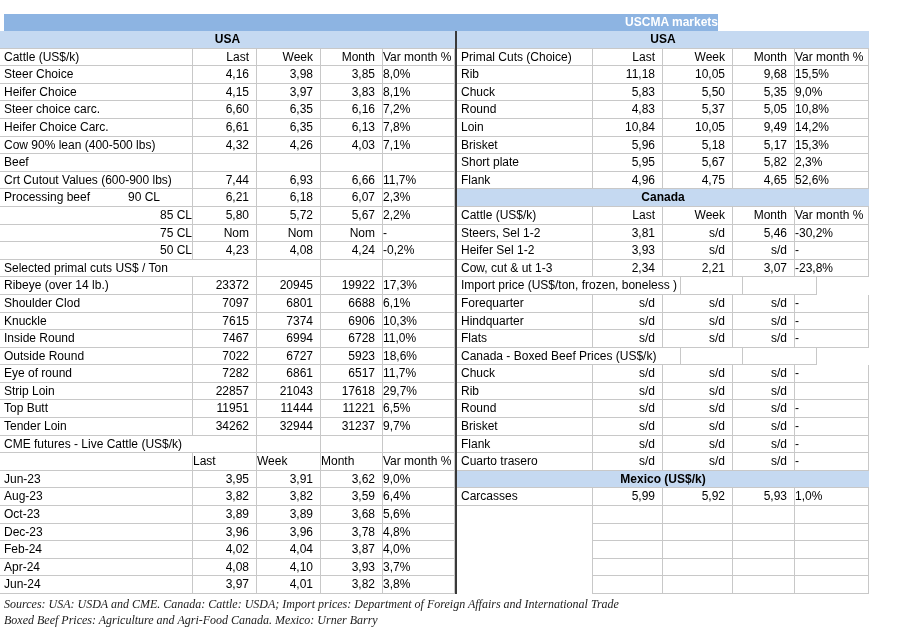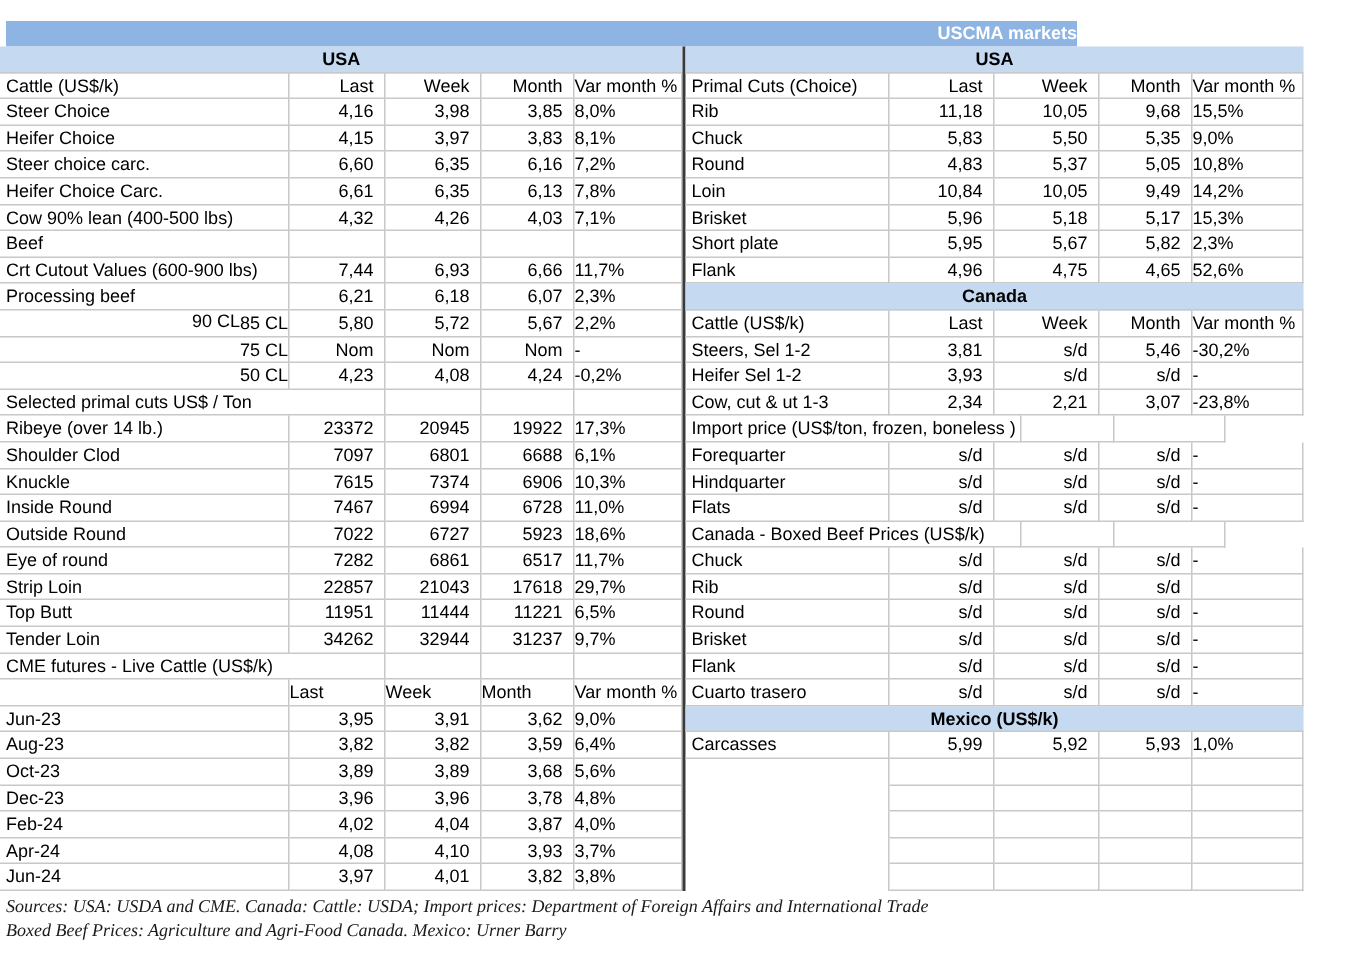--- a/index.html
+++ b/index.html
@@ -12,21 +12,21 @@
   .rt{width:412px;}
   .vdivider{width:2px;background:var(--divider,#3A3A3A);}
   .row{display:flex;height:17.6px;line-height:17px;font-size:12px;box-sizing:border-box;}
   .cell{box-sizing:border-box;border-right:1px solid var(--grid,#C8C8C8);border-bottom:1px solid var(--grid,#C8C8C8);
         white-space:nowrap;overflow:visible;}
   .label{padding-left:4px;text-align:left;}
   .num{text-align:right;padding-right:7px;}
   .varc{text-align:left;}
   .bold{font-weight:normal;}
   .lright{text-align:right;}
-  .lab2{display:flex;flex-direction:column;}
+  .lab2{display:flex;}
   .lab2 .l2{margin-left:auto;margin-right:32px;font-weight:normal;}
   .nob{border-bottom:none;}
   .lt .c0{width:193px}.lt .c1{width:64px}.lt .c2{width:64px}.lt .c3{width:62px}.lt .c4{width:72px}
   .rt .c0{width:136px}.rt .c1{width:70px}.rt .c2{width:70px}.rt .c3{width:62px}.rt .c4{width:74px}
   .lt .sp2{width:257px}
   .rt .sp3{width:224px}
   .row.band{background:var(--band-bg,#C5D9F1);font-weight:bold;justify-content:center;
             border-bottom:1px solid var(--grid,#C8C8C8);}
   .footer{margin-left:4px;margin-top:2px;font-style:italic;font-size:12px;line-height:16px;color:#1a1a1a;font-family:Liberation Serif, serif;}
 </style>

